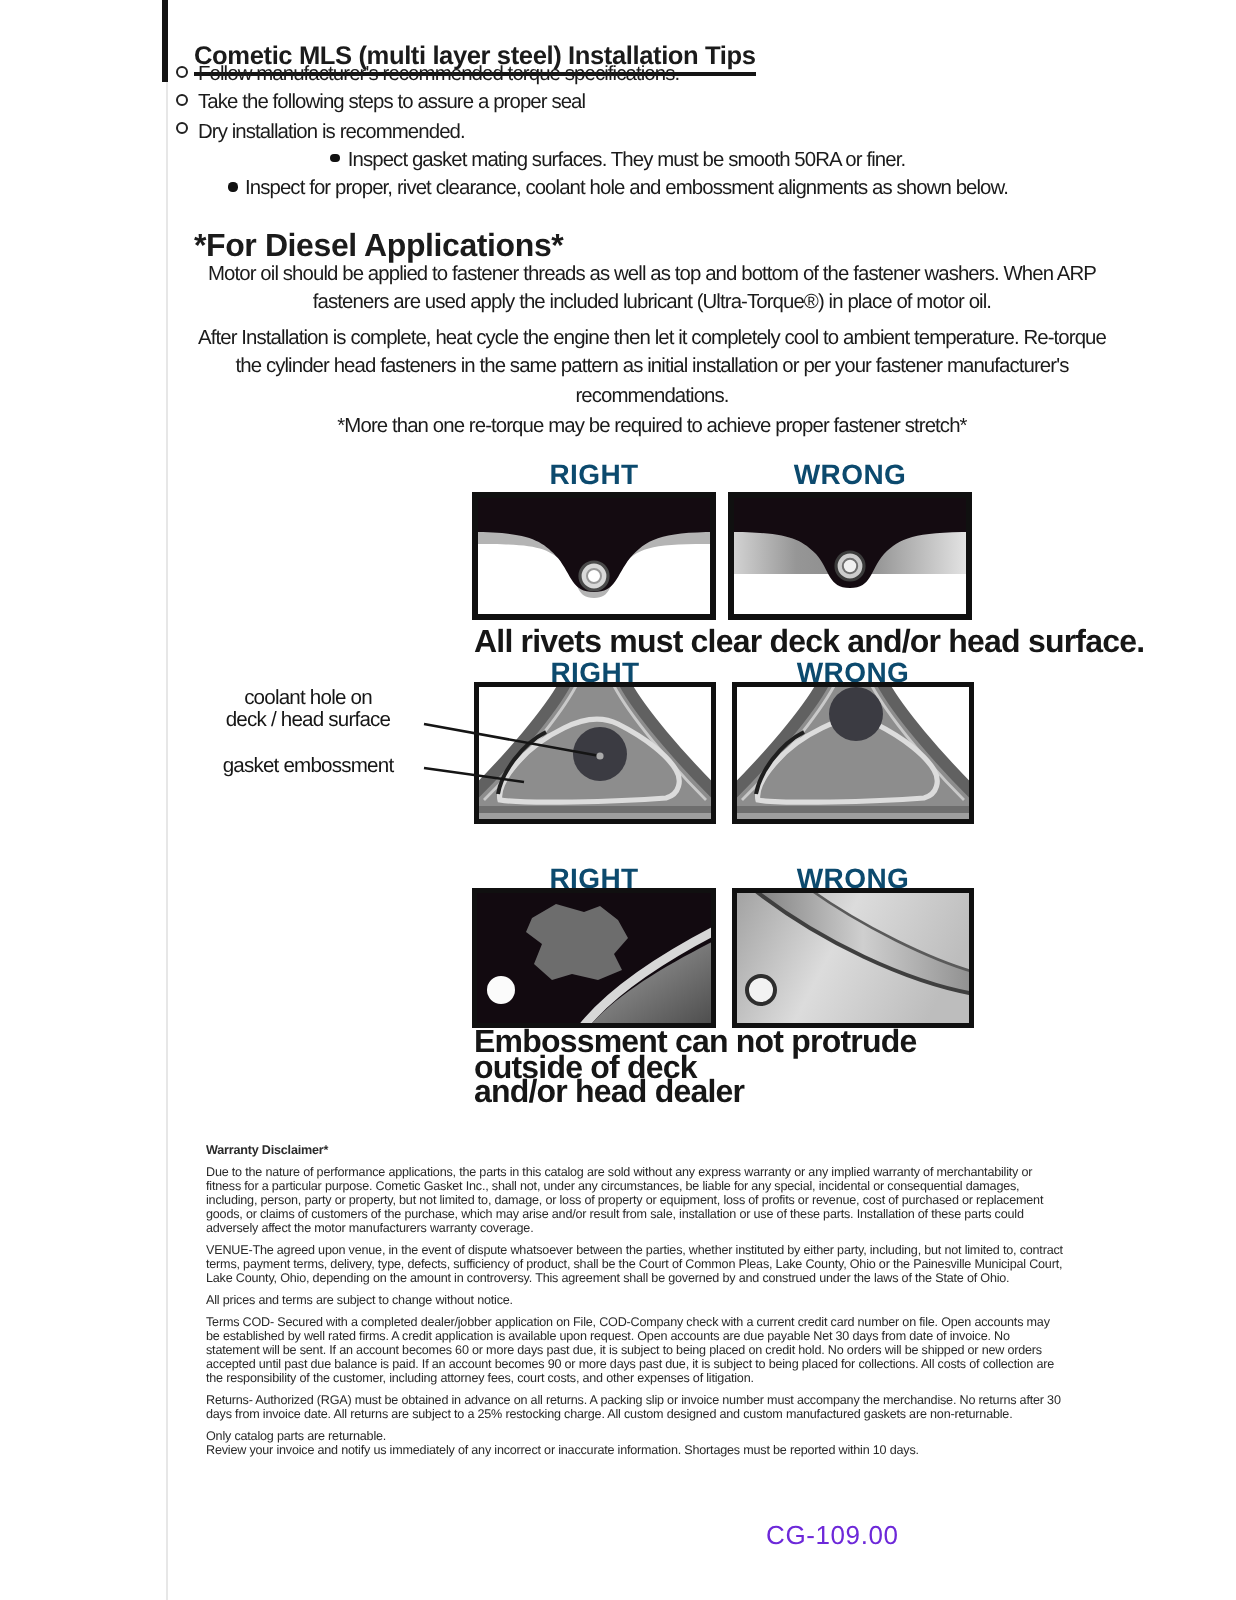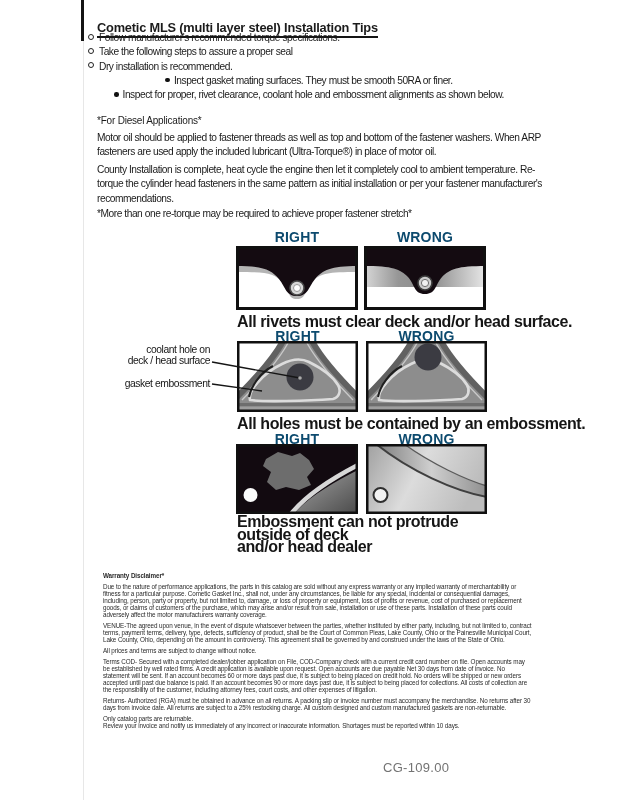--- a/index.html
+++ b/index.html
@@ -14,73 +14,73 @@
   .title{
     position:absolute;left:97px;top:20px;font-size:12.8px;font-weight:bold;letter-spacing:-0.2px;
     border-bottom:2px solid #151515;padding-bottom:1px;white-space:nowrap;
   }
   .tips{position:absolute;left:88px;top:31px;font-size:10.2px;letter-spacing:-0.45px;line-height:14.3px;}
   .tip{white-space:nowrap;}
   .tip.sub{padding-left:26px;text-align:center;}
   .mk-o{display:inline-block;width:4px;height:4px;border:1.2px solid #222;border-radius:50%;margin-right:5px;vertical-align:1.5px;}
   .mk-f{display:inline-block;width:4.5px;height:4.5px;background:#111;border-radius:50%;margin-right:4px;vertical-align:1.5px;}
 
-  .diesel-h{position:absolute;left:97px;top:115px;font-size:10px;font-weight:normal;letter-spacing:-0.2px;white-space:nowrap;}
-  .para{position:absolute;left:97px;width:458px;font-size:10.2px;letter-spacing:-0.45px;line-height:14.3px;}
+  .diesel-h{position:absolute;left:97px;top:115px;font-size:16px;font-weight:bold;letter-spacing:-0.2px;white-space:nowrap;}
+  .para{position:absolute;left:97px;width:458px;font-size:10.2px;letter-spacing:-0.45px;line-height:14.3px;text-align:center;}
   .p1{top:131px;}
   .p2{top:163px;}
   .p3{top:207px;white-space:nowrap;}
 
   .dlabel{position:absolute;font-size:14px;font-weight:600;letter-spacing:0.2px;text-align:center;color:#0c4a6e;}
   .r1l{left:236px;top:229px;width:122px;}  .r1w{left:364px;top:229px;width:122px;}
   .r2l{left:237px;top:328px;width:121px;}  .r2w{left:366px;top:328px;width:121px;}
   .r3l{left:236px;top:431px;width:122px;}  .r3w{left:366px;top:431px;width:121px;}
 
   .diag{position:absolute;line-height:0;}
   .b1r{left:236px;top:246px;} .b1w{left:364px;top:246px;}
   .b2r{left:237px;top:341px;} .b2w{left:366px;top:341px;}
   .b3r{left:236px;top:444px;} .b3w{left:366px;top:444px;}
 
   .caption{position:absolute;font-size:16px;font-weight:bold;letter-spacing:-0.4px;color:#161616;white-space:nowrap;}
   .cap1{left:237px;top:313px;}
   .cap2{left:237px;top:415px;width:250px;text-align:center;}
   .cap3{left:237px;top:516px;line-height:12.5px;white-space:normal;width:240px;}
 
-  .sidelbl{position:absolute;left:98px;width:112px;text-align:right;font-size:10.3px;letter-spacing:-0.4px;line-height:11px;color:#161616;}
+  .sidelbl{position:absolute;left:98px;width:112px;text-align:center;font-size:10.3px;letter-spacing:-0.4px;line-height:11px;color:#161616;}
   .lbl-coolant{top:344px;}
   .lbl-gasket{top:378px;}
   .leaders{position:absolute;left:112px;top:344px;}
 
   .disc{position:absolute;left:103px;top:572px;width:430px;font-size:6.3px;line-height:7px;color:#2a2a2a;letter-spacing:-0.1px;}
   .disc p{margin:0 0 4px 0;}
   .disc p.tight{margin-bottom:0;}
   .disc .dh{font-weight:bold;}
 
-  .footer-code{position:absolute;left:383px;top:760px;font-size:13px;letter-spacing:0.3px;color:#737373;}
+  .footer-code{position:absolute;left:383px;top:760px;font-size:13px;letter-spacing:0.3px;color:#6d28d9;}
 </style>
 </head>
 <body>
 
 <div class="page">
   <div class="edge-dark"></div>
   <div class="edge-faint"></div>
 
   <div class="title">Cometic MLS (multi layer steel) Installation Tips</div>
 
   <div class="tips">
     <div class="tip"><span class="mk-o"></span><span>Follow manufacturer's recommended torque specifications.</span></div>
     <div class="tip"><span class="mk-o"></span><span>Take the following steps to assure a proper seal</span></div>
     <div class="tip"><span class="mk-o"></span><span>Dry installation is recommended.</span></div>
     <div class="tip sub"><span class="mk-f"></span><span>Inspect gasket mating surfaces. They must be smooth 50RA or finer.</span></div>
     <div class="tip sub"><span class="mk-f"></span><span>Inspect for proper, rivet clearance, coolant hole and embossment alignments as shown below.</span></div>
   </div>
 
   <div class="diesel-h">*For Diesel Applications*</div>
   <div class="para p1">Motor oil should be applied to fastener threads as well as top and bottom of the fastener washers. When ARP fasteners are used apply the included lubricant (Ultra-Torque®) in place of motor oil.</div>
-  <div class="para p2">County Installation is complete, heat cycle the engine then let it completely cool to ambient temperature. Re-torque the cylinder head fasteners in the same pattern as initial installation or per your fastener manufacturer's recommendations.</div>
+  <div class="para p2">After Installation is complete, heat cycle the engine then let it completely cool to ambient temperature. Re-torque the cylinder head fasteners in the same pattern as initial installation or per your fastener manufacturer's recommendations.</div>
   <div class="para p3">*More than one re-torque may be required to achieve proper fastener stretch*</div>
 
   <div class="dlabel r1l">RIGHT</div>
   <div class="dlabel r1w">WRONG</div>
   <div class="diag b1r">
     <svg viewBox="0 0 122 64" width="122" height="64">
       <rect x="0" y="0" width="122" height="64" fill="#ffffff"></rect>
       <path d="M0,16 H122 V26 C92,26 84,27 76,36 C68,46 70,53 61,53 C52,53 54,46 46,36 C38,27 30,26 0,26 Z" fill="#b4b4b4"></path>
       <path d="M0,0 H122 V20 C94,20 87,24 79,33 C72,42 72,50 61,50 C50,50 50,42 43,33 C35,24 28,20 0,20 Z" fill="#140b11"></path>
       <circle cx="61" cy="42" r="7" fill="#d8d8d8" stroke="#4a4a4a" stroke-width="1.6"></circle>
@@ -147,21 +147,20 @@
       <path d="M12,56 C14,45 24,31 36,25" stroke="#1f1f1f" stroke-width="2" fill="none"></path>
       <circle cx="62" cy="16" r="13.5" fill="#3b3b42"></circle>
       <rect x="1.25" y="1.25" width="118.5" height="68.5" fill="none" stroke="#101010" stroke-width="2.5"></rect>
     </svg>
   </div>
   <svg class="leaders" width="200" height="60" viewBox="0 0 200 60">
     <line x1="100" y1="18" x2="188" y2="34" stroke="#151515" stroke-width="1.3"></line>
     <circle cx="188" cy="34" r="1.8" fill="#aaaaaa"></circle>
     <line x1="100" y1="40" x2="150" y2="47" stroke="#151515" stroke-width="1.3"></line>
   </svg>
-  <div class="caption cap2">All holes must be contained by an embossment.</div>
 
   <div class="dlabel r3l">RIGHT</div>
   <div class="dlabel r3w">WRONG</div>
   <div class="diag b3r">
     <svg viewBox="0 0 122 70" width="122" height="70">
       <defs>
         <linearGradient id="g3r" x1="0" y1="0" x2="1" y2="1">
           <stop offset="0" stop-color="#a6a6a6"></stop>
             <stop offset="1" stop-color="#4a4a4a"></stop>
         </linearGradient>

